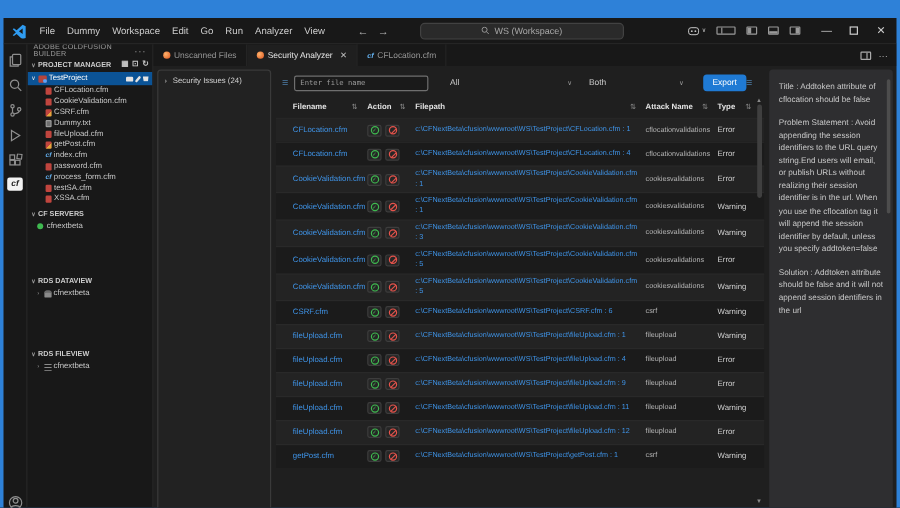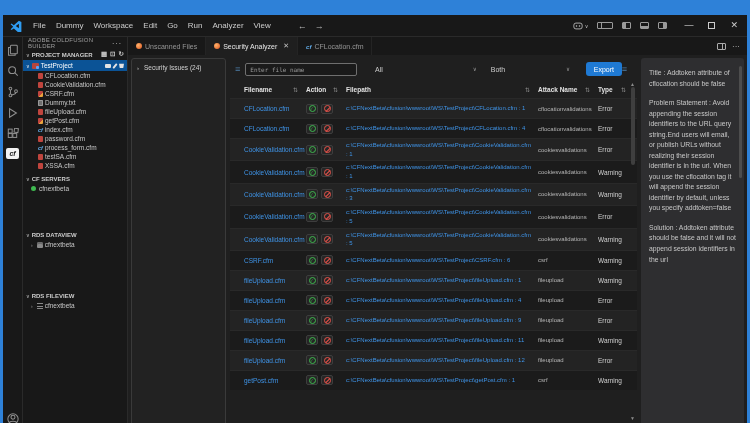--- a/index.html
+++ b/index.html
@@ -137,20 +137,27 @@
     <span class="menu-item">Workspace</span>
     <span class="menu-item">Edit</span>
     <span class="menu-item">Go</span>
     <span class="menu-item">Run</span>
     <span class="menu-item">Analyzer</span>
     <span class="menu-item">View</span>
     <span class="nav-arrows">
       <span>←</span>
       <span>→</span>
     </span>
+    <div class="search-pill">
+      <svg width="7" height="7" viewBox="0 0 10 10">
+          <circle cx="4" cy="4" r="3" stroke="#a9a9a9" fill="none"></circle>
+          <line x1="6.3" y1="6.3" x2="9" y2="9" stroke="#a9a9a9"></line>
+        </svg>
+      <span>WS (Workspace)</span>
+    </div>
     <div class="tb-right">
       <span class="copilot">
         <svg width="10" height="8" viewBox="0 0 12 9">
             <rect x="1" y="1" width="10" height="7" rx="2.5" stroke="#c5c5c5" fill="none"></rect>
             <circle cx="4.2" cy="4.5" r="0.9" fill="#c5c5c5"></circle>
             <circle cx="7.8" cy="4.5" r="0.9" fill="#c5c5c5"></circle>
           </svg>
         <span style="font-size:5px;">∨</span>
       </span>
       <span class="lic grid"></span>

